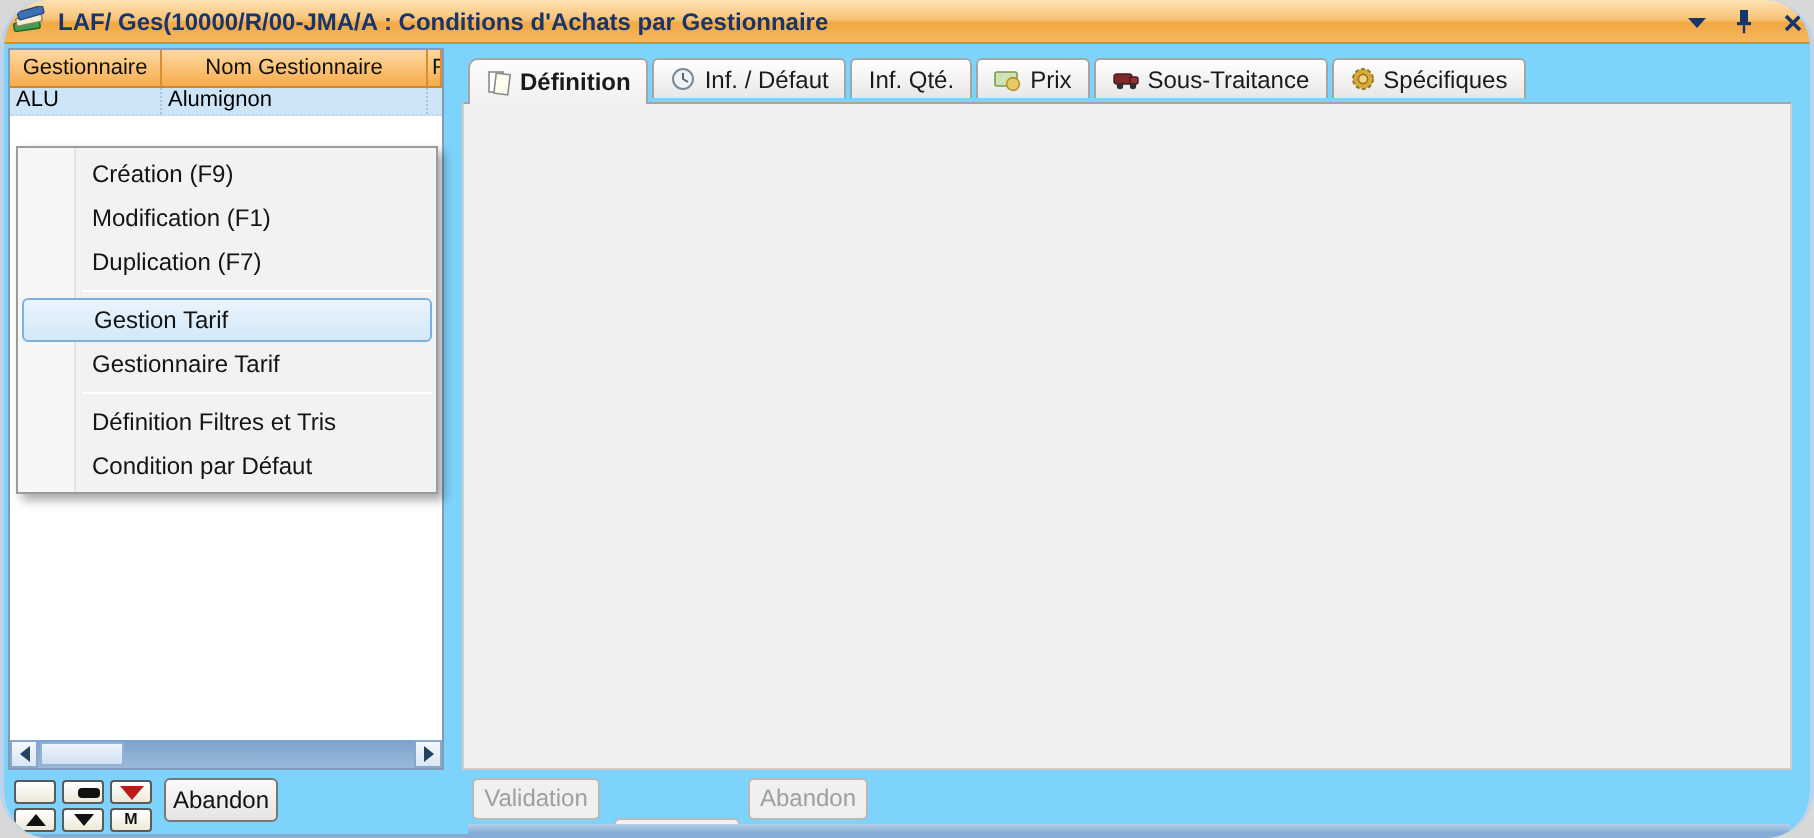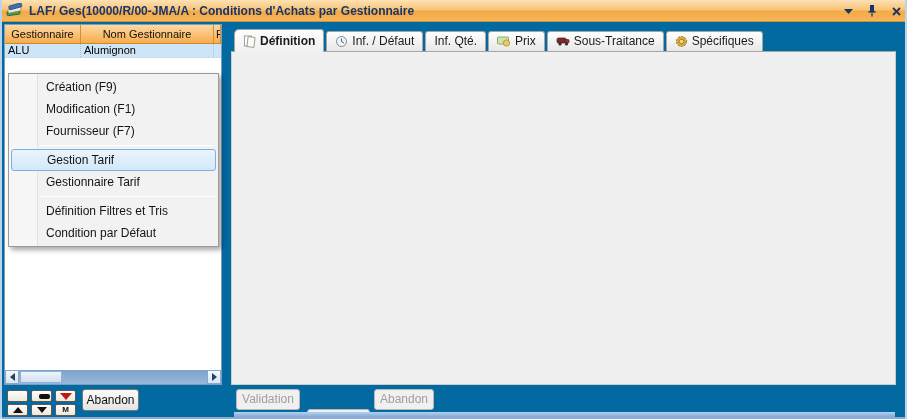--- a/index.html
+++ b/index.html
@@ -1,18 +1,18 @@
 <!DOCTYPE html>
 <html><head>
 <meta charset="utf-8">
 <style>
   * { margin:0; padding:0; box-sizing:border-box; }
   body { font-family:"Liberation Sans", sans-serif; background:#d8d8d8; }
-  .window { position:relative; width:907px; height:419px; background:#0369a1; overflow:hidden;
-            border-left:2px solid #bdd3ec; border-right:2px solid #bdd3ec; }
+  .window { position:relative; width:907px; height:419px; background:#7dd3fc; overflow:hidden;
+            border-left:2px solid #bdd3ec; border-right:2px solid #bdd3ec;border-radius:24px; }
 
   
   .titlebar { position:absolute; left:-2px; top:0; width:911px; height:22px;
     background:linear-gradient(#fde2b5, #f8c478 45%, #f3a945 55%, #f6b65c);
     border-bottom:1px solid #d0922f; display:flex; align-items:center; padding:0 6px; }
   .titlebar .title { color:#17356b; font-size:12px; font-weight:600; margin-left:6px; white-space:nowrap; }
   .tb-controls { position:absolute; right:8px; top:0; height:22px; display:flex; align-items:center; gap:10px; }
   .tb-btn { width:14px; height:14px; display:flex; align-items:center; justify-content:center; cursor:default; }
 
   
@@ -43,21 +43,21 @@
     border:1px solid #9b9b9b; box-shadow:3px 3px 5px rgba(0,0,0,.35); padding:2px 0; z-index:30; }
   .menu-gutter { position:absolute; left:0; top:0; bottom:0; width:29px; background:#f6f6f6;
     border-right:1px solid #e2e2e2; }
   .menu-item { position:relative; height:22px; line-height:22px; font-size:12px; color:#141414;
     padding-left:37px; cursor:default; white-space:nowrap; }
   .menu-item.hl { margin:0 2px; padding-left:35px; border:1px solid #7eb0dd; border-radius:3px;
     background:linear-gradient(#eaf4fd,#d3e8f8); line-height:20px; }
   .menu-sep { height:1px; background:#e2e2e2; border-bottom:1px solid #ffffff; margin:3px 2px 3px 32px; }
 
   
-  .tabstrip { position:absolute; left:232px; top:29px; height:23px; display:flex; align-items:center; z-index:5; }
+  .tabstrip { position:absolute; left:232px; top:29px; height:23px; display:flex; align-items:flex-start; z-index:5; }
   .tab { height:20px; display:flex; align-items:center; gap:4px; padding:0 8px;
     background:linear-gradient(#ffffff,#e7e7e7); border:1px solid #a5a5a5; border-bottom:none;
     border-radius:3px 3px 0 0; margin-right:2px; font-size:12px; color:#1a1a1a; white-space:nowrap; }
   .tab.active { height:23px; background:linear-gradient(#fdfdfd,#f0f0f0); font-weight:bold;
     border-radius:5px 3px 0 0; position:relative; z-index:6; }
   .page { position:absolute; left:229px; top:51px; width:665px; height:334px;
     background:#f0f0f0; border:1px solid #cdcdcd; border-top:1px solid #a5a5a5; z-index:1; }
 
   
   .fl { position:absolute; width:103px; text-align:right; font-size:12px; color:#000; left:240px; }
@@ -143,21 +143,21 @@
       <span class="sb-arrow">
           <span class="tri-right"></span>
         </span>
     </div>
   </div>
 
   <div class="menu">
     <div class="menu-gutter"></div>
     <div class="menu-item">Création (F9)</div>
     <div class="menu-item">Modification (F1)</div>
-    <div class="menu-item">Fournisseur (F7)</div>
+    <div class="menu-item">Duplication (F7)</div>
     <div class="menu-sep"></div>
     <div class="menu-item hl">Gestion Tarif</div>
     <div class="menu-item">Gestionnaire Tarif</div>
     <div class="menu-sep"></div>
     <div class="menu-item">Définition Filtres et Tris</div>
     <div class="menu-item">Condition par Défaut</div>
   </div>
 
   <div class="tabstrip">
     <div class="tab active">

